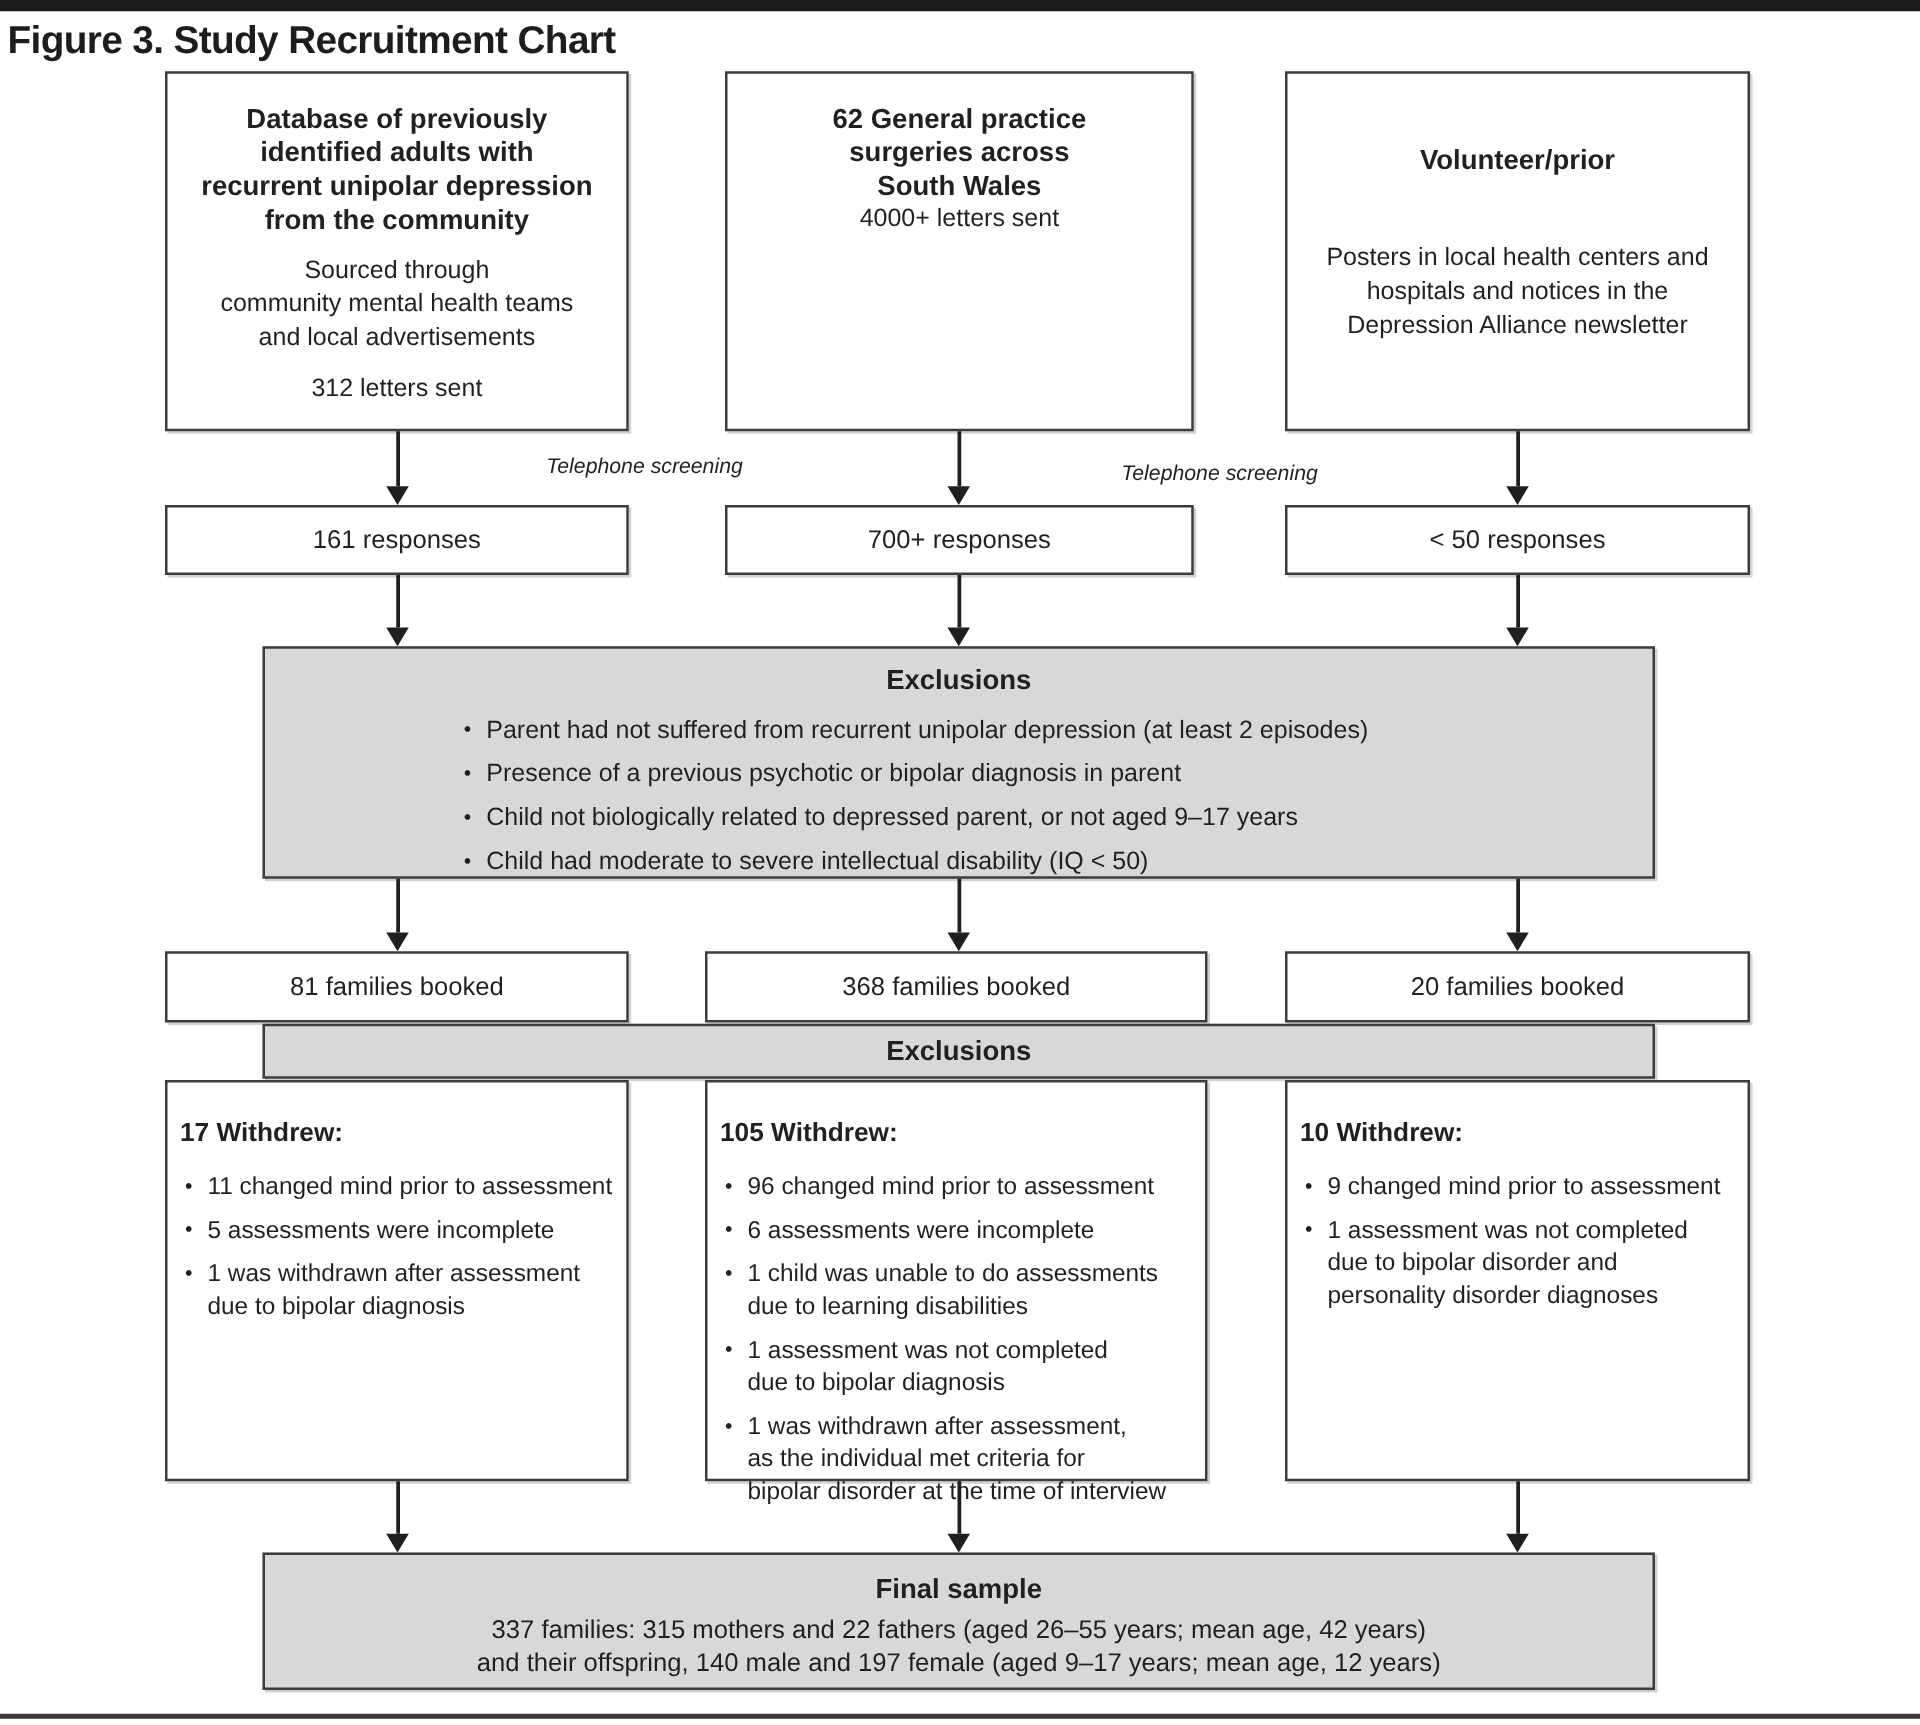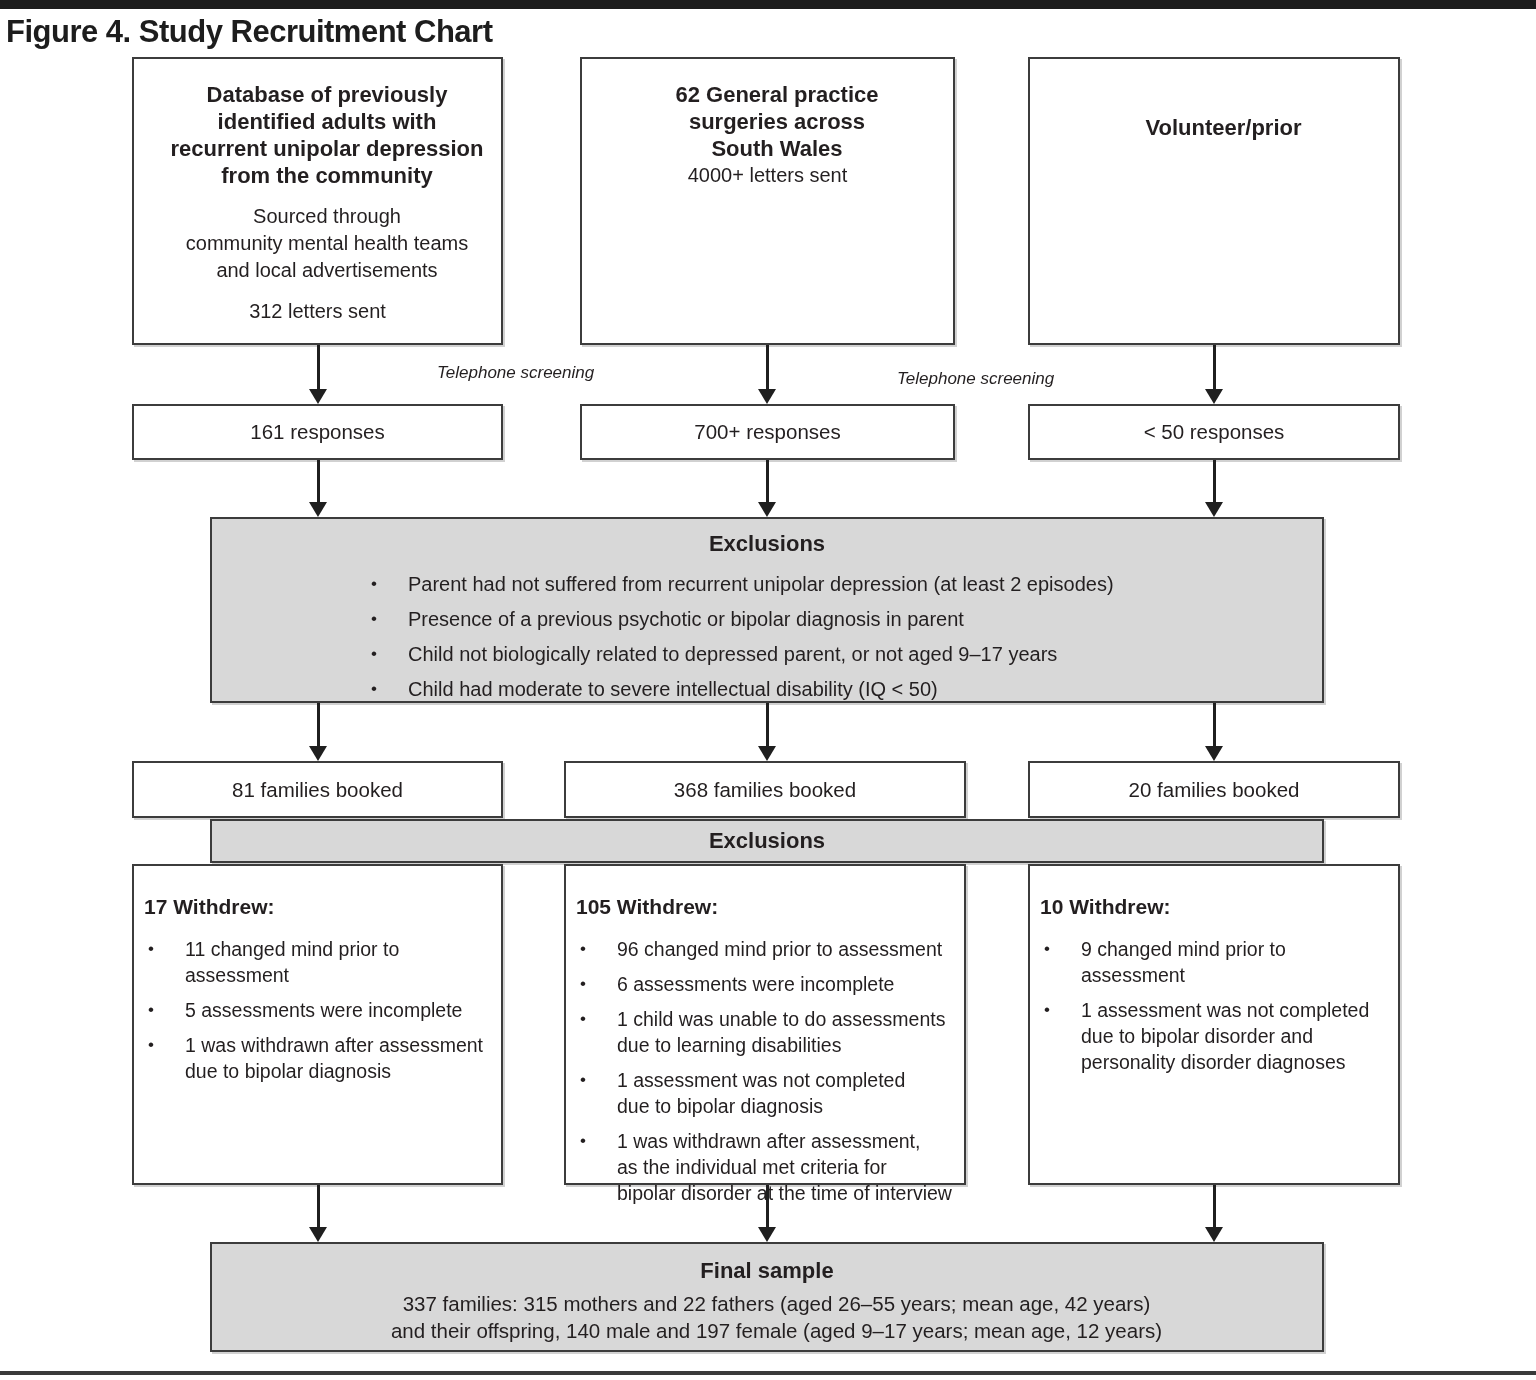--- a/index.html
+++ b/index.html
@@ -5,21 +5,21 @@
   html,body{margin:0;padding:0;background:#ffffff;}
   .canvas{
     position:relative;width:1536px;height:1380px;background:#ffffff;
     font-family:"Liberation Sans", sans-serif;color:#231f20;overflow:hidden;
   }
   .topbar{position:absolute;left:0;top:0;width:1536px;height:9px;background:#1c1c1c;}
   .figtitle{position:absolute;left:6px;top:14px;font-size:31px;font-weight:bold;color:#1d1d1d;letter-spacing:-0.5px;}
   .box{position:absolute;background:#ffffff;border:2px solid #3c3c3c;box-sizing:border-box;
        box-shadow:2px 2px 0 rgba(0,0,0,0.18);}
   .graybox{background:#d8d8d8;}
-  .pre{white-space:pre-line;margin-left:19px;}
+  .pre{white-space:pre-line;}
   .top-box{display:flex;flex-direction:column;align-items:center;text-align:center;padding:22px 8px 18px 8px;}
   .box-heading{font-size:22px;font-weight:bold;line-height:27px;}
   .box-body{font-size:20px;line-height:27px;margin-top:auto;margin-bottom:auto;}
   .box-letters{font-size:20px;line-height:27px;}
   .vol-heading{margin-top:33px;}
   .centerline{display:flex;align-items:center;justify-content:center;text-align:center;font-size:20.5px;}
   .excl-title{font-size:22px;font-weight:bold;text-align:center;margin-top:12px;line-height:26px;}
   .excl-list{width:800px;margin:14px auto 0 auto;}
   .bullet{display:flex;margin-bottom:9px;font-size:20px;line-height:26px;}
   .bullet .dot{width:14px;flex:0 0 14px;margin-right:8px;text-align:center;font-size:17px;}
@@ -36,21 +36,21 @@
   .arrow .line{width:3px;flex:1;background:#1f1f1f;}
   .arrow .head{width:0;height:0;border-left:9px solid transparent;border-right:9px solid transparent;border-top:15px solid #1f1f1f;}
   .bottomrule{position:absolute;left:0;top:1371px;width:1536px;height:4px;background:#3a3a3a;}
 </style>
 </head>
 <body>
 
 <div class="canvas">
 
   <div class="topbar"></div>
-  <div class="figtitle">Figure 4. Study Recruitment Chart</div>
+  <div class="figtitle">Figure 3. Study Recruitment Chart</div>
 
   <div class="box top-box" style="left:132px;top:57px;width:371px;height:288px;">
     <div class="box-heading pre">Database of previously
 identified adults with
 recurrent unipolar depression
 from the community</div>
     <div class="box-body pre">Sourced through
 community mental health teams
 and local advertisements</div>
     <div class="box-letters">312 letters sent</div>
@@ -58,20 +58,23 @@
 
   <div class="box top-box" style="left:580px;top:57px;width:375px;height:288px;">
     <div class="box-heading pre">62 General practice
 surgeries across
 South Wales</div>
     <div class="box-letters">4000+ letters sent</div>
   </div>
 
   <div class="box top-box" style="left:1028px;top:57px;width:372px;height:288px;">
     <div class="box-heading pre vol-heading">Volunteer/prior</div>
+    <div class="box-body pre">Posters in local health centers and
+hospitals and notices in the
+Depression Alliance newsletter</div>
     <div class="box-letters"></div>
   </div>
 
   <div class="arrow" style="left:309px;top:345px;height:59px;">
       <div class="line"></div>
       <div class="head"></div>
     </div>
   <div class="arrow" style="left:758px;top:345px;height:59px;">
       <div class="line"></div>
       <div class="head"></div>

